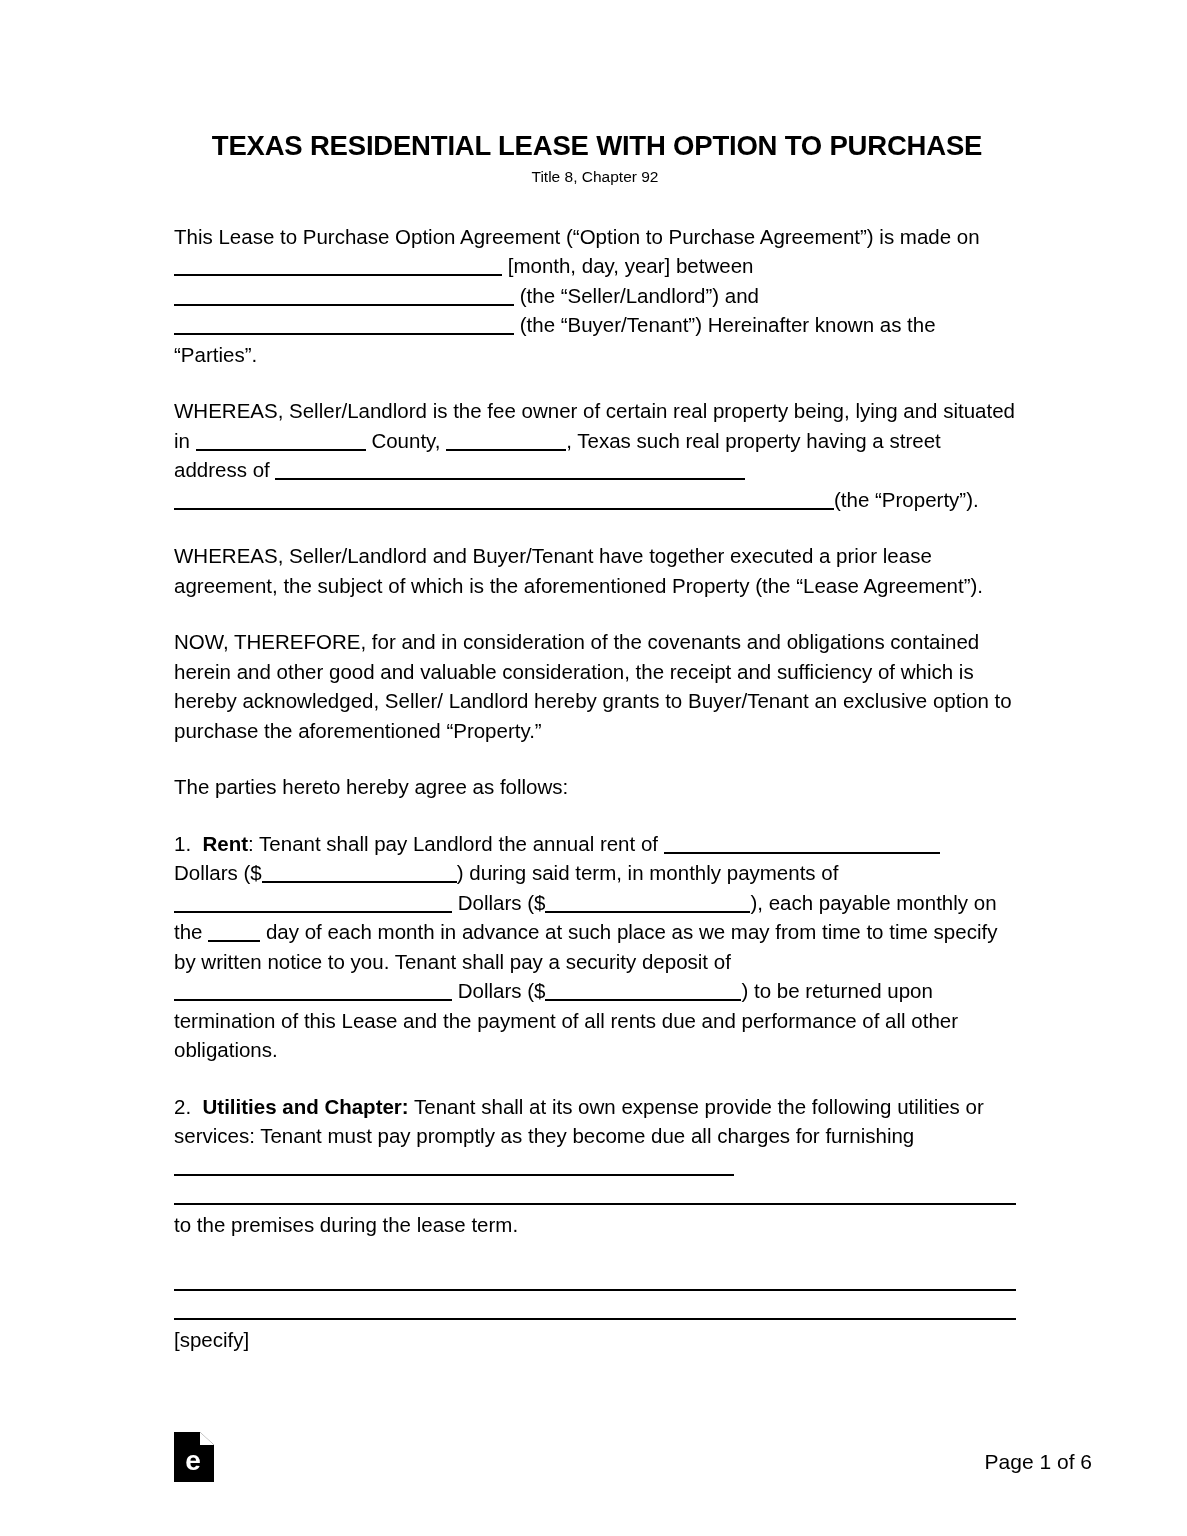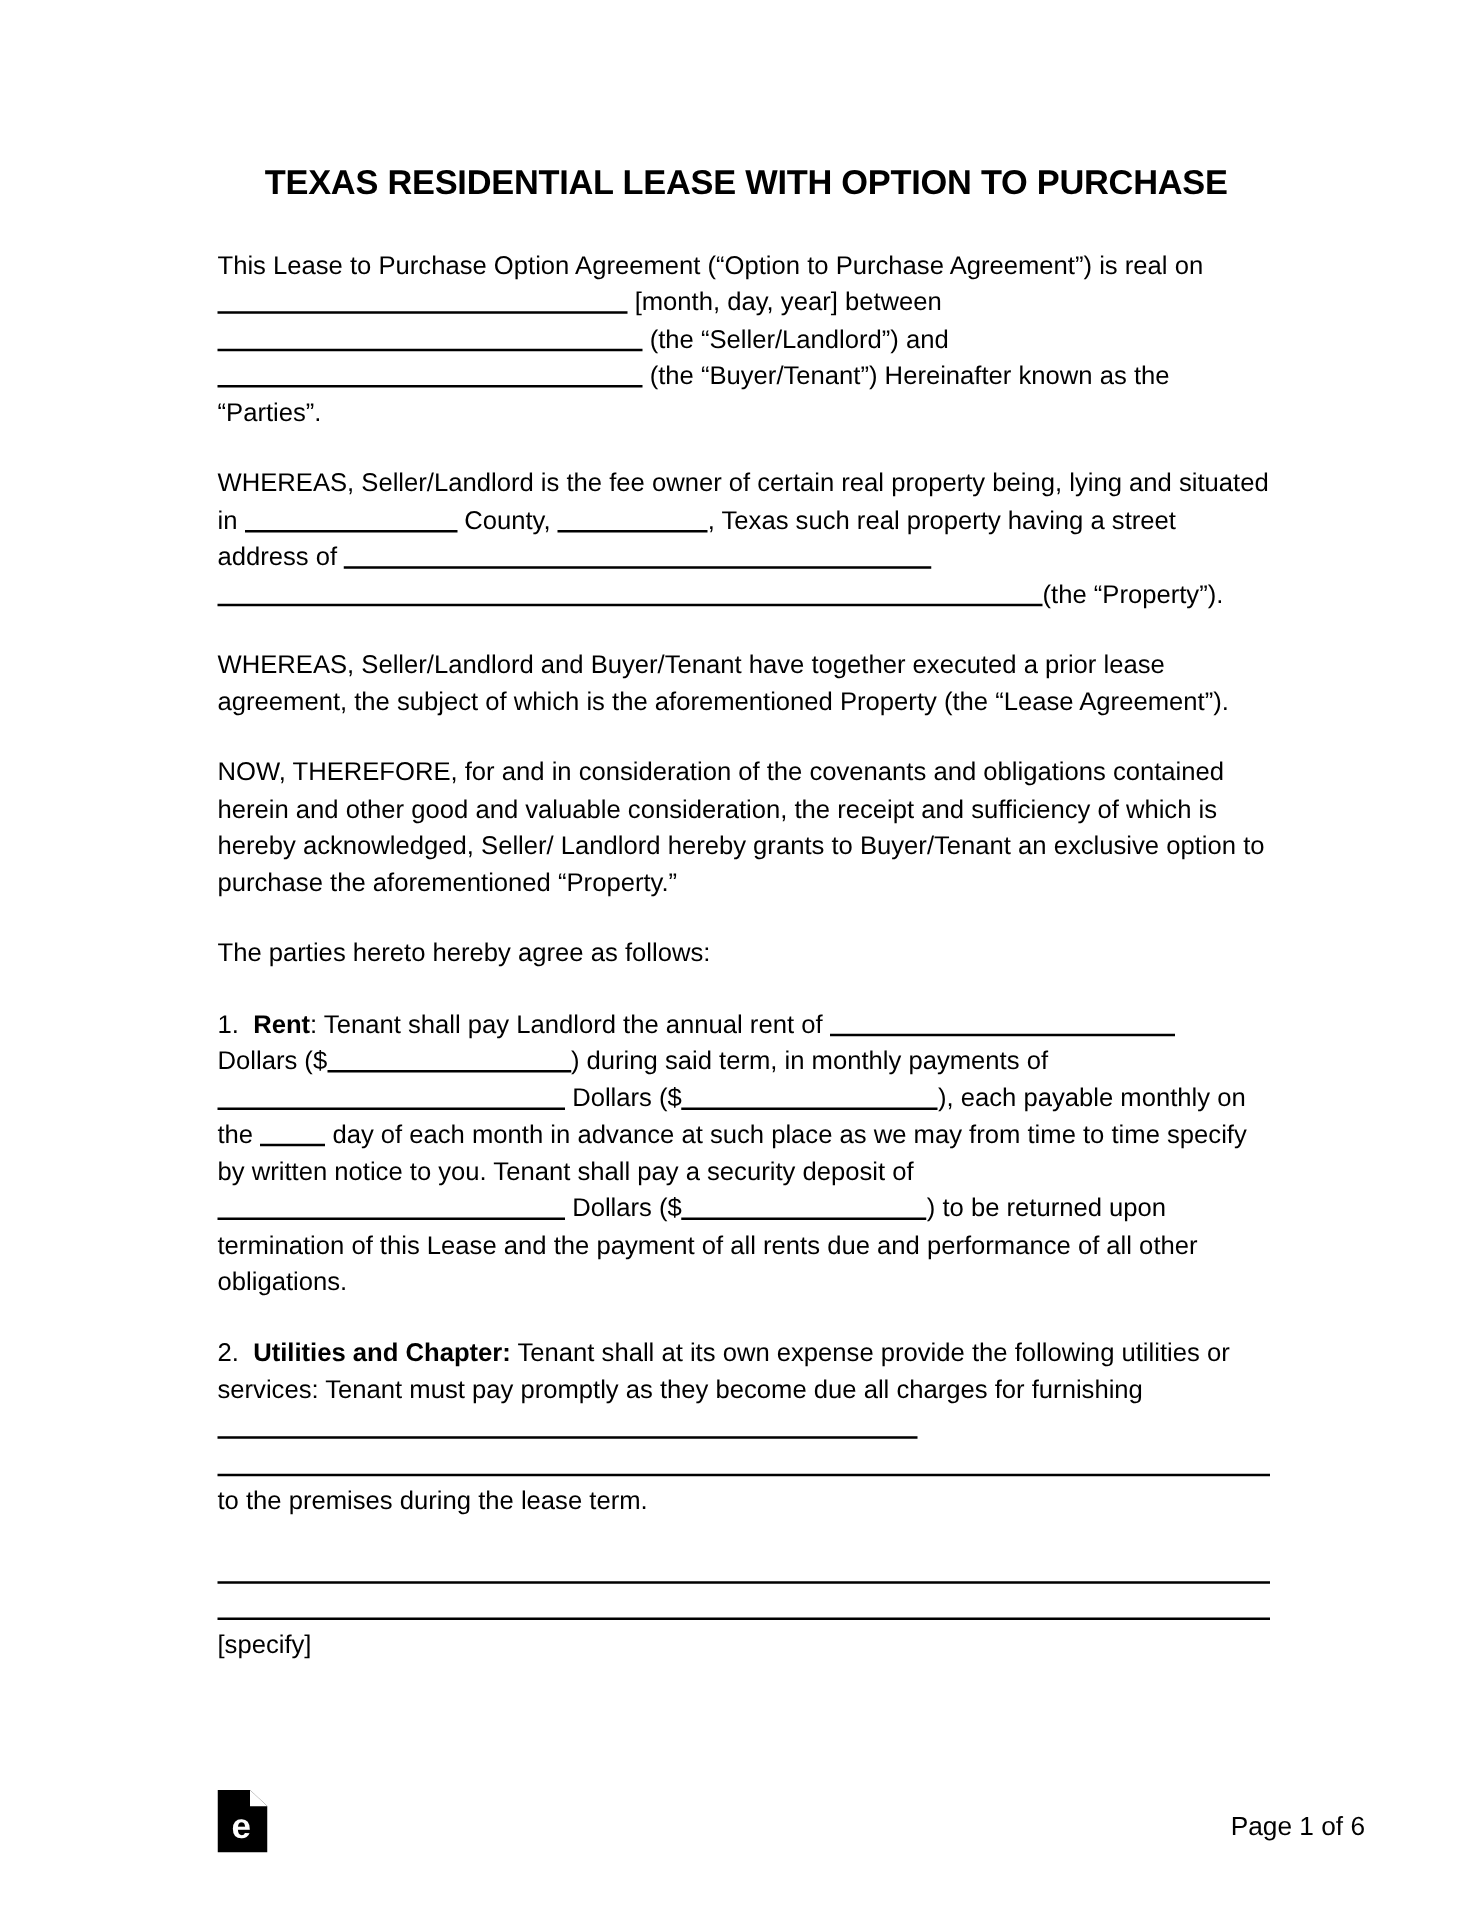--- a/index.html
+++ b/index.html
@@ -121,24 +121,25 @@
   }
 </style>
 </head>
 <body>
 
 <div class="page">
 
   <div class="content">
 
     <h1 class="doc-title">TEXAS RESIDENTIAL LEASE WITH OPTION TO PURCHASE</h1>
+    <div class="doc-subtitle">Title 8, Chapter 92</div>
 
     <div class="body-block">
 
-      <p class="para"><span>This Lease to Purchase Option Agreement (“Option to Purchase Agreement”) is real on</span> <span class="fill f-date"></span> <span>[month, day, year] between</span><br><span class="fill f-party"></span> <span>(the “Seller/Landlord”) and</span><br><span class="fill f-party"></span> <span>(the “Buyer/Tenant”) Hereinafter known as the “Parties”.</span></p>
+      <p class="para"><span>This Lease to Purchase Option Agreement (“Option to Purchase Agreement”) is made on</span> <span class="fill f-date"></span> <span>[month, day, year] between</span><br><span class="fill f-party"></span> <span>(the “Seller/Landlord”) and</span><br><span class="fill f-party"></span> <span>(the “Buyer/Tenant”) Hereinafter known as the “Parties”.</span></p>
 
       <p class="para"><span>WHEREAS, Seller/Landlord is the fee owner of certain real property being, lying and situated in</span> <span class="fill f-county"></span> <span>County,</span> <span class="fill f-state"></span><span>, Texas such real property having a street address of</span> <span class="fill f-addr1"></span><br><span class="fill f-addr2"></span><span>(the “Property”).</span></p>
 
       <p class="para">WHEREAS, Seller/Landlord and Buyer/Tenant have together executed a prior lease agreement, the subject of which is the aforementioned Property (the “Lease Agreement”).</p>
 
       <p class="para">NOW, THEREFORE, for and in consideration of the covenants and obligations contained herein and other good and valuable consideration, the receipt and sufficiency of which is hereby acknowledged, Seller/ Landlord hereby grants to Buyer/Tenant an exclusive option to purchase the aforementioned “Property.”</p>
 
       <p class="para">The parties hereto hereby agree as follows:</p>
 
       <p class="para"><span>1.</span>&nbsp; <span class="bold">Rent</span><span>: Tenant shall pay Landlord the annual rent of</span> <span class="fill f-rent"></span><br><span>Dollars ($</span><span class="fill f-amt"></span><span>) during said term, in monthly payments of</span><br><span class="fill f-words"></span> <span>Dollars ($</span><span class="fill f-amt2"></span><span>), each payable monthly on the</span> <span class="fill f-day"></span> <span>day of each month in advance at such place as we may from time to time specify by written notice to you. Tenant shall pay a security deposit of</span><br><span class="fill f-dep"></span> <span>Dollars ($</span><span class="fill f-depamt"></span><span>) to be returned upon termination of this Lease and the payment of all rents due and performance of all other obligations.</span></p>

